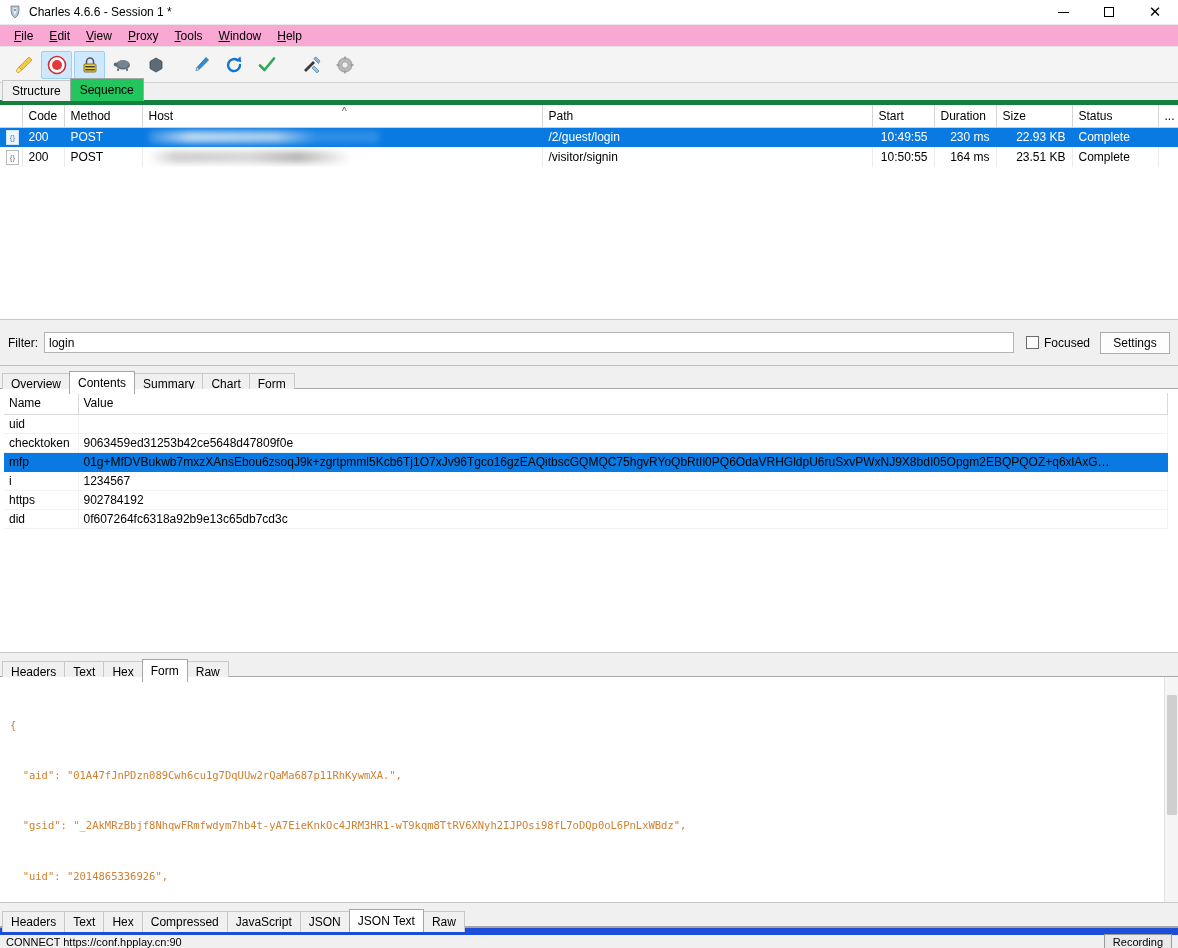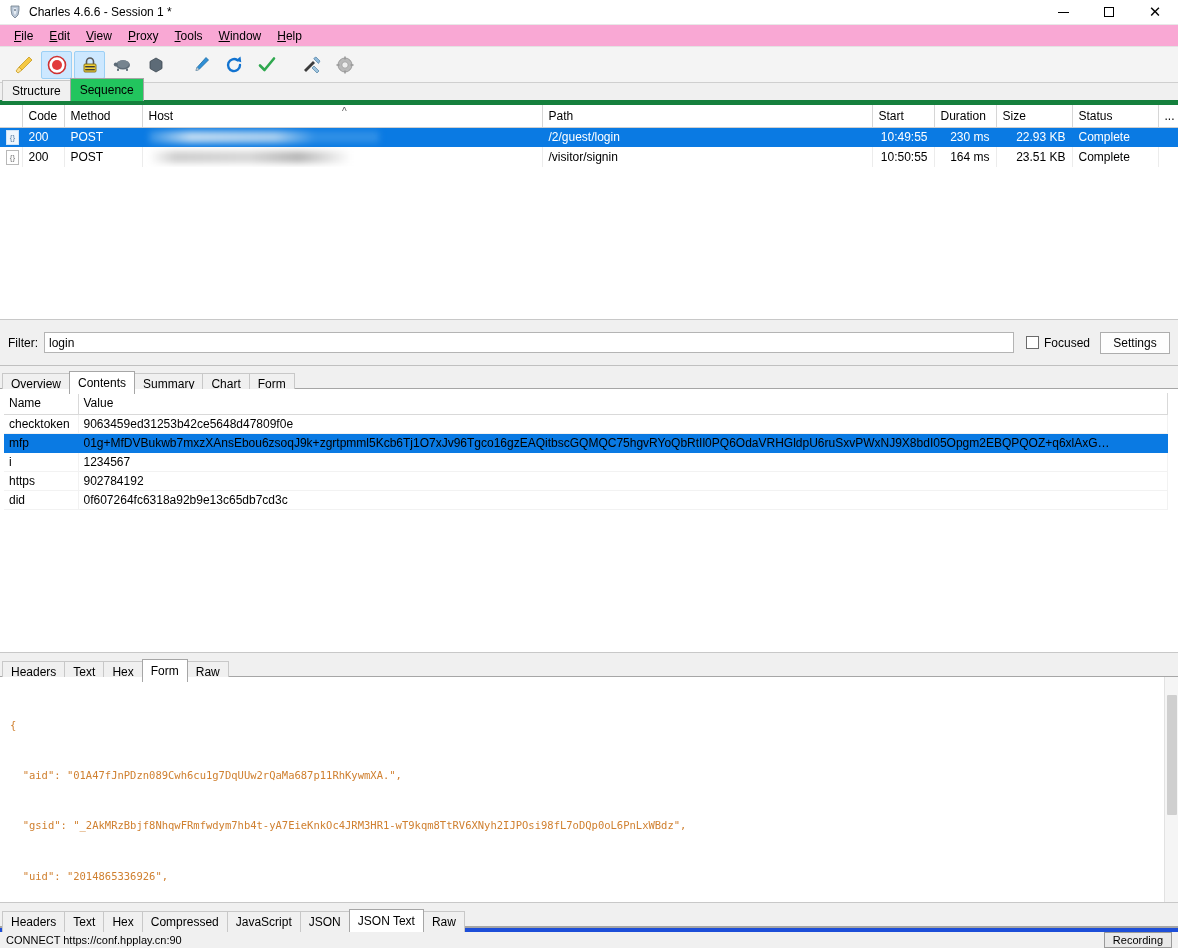--- a/index.html
+++ b/index.html
@@ -330,21 +330,21 @@
     border-bottom: 2px solid #a6a6a6;
   }
 
   
   .statusbar {
     height: 16px; min-height: 20px;
     background: #f0f0f0;
     display: flex; align-items: center;
     padding: 0 2px 0 6px;
     font-size: 11px;
-    border-top: 4px solid #1d4ed8;
+    border-top: 7px solid #1d4ed8;
   }
   .statusbar .st-text { flex: 1; white-space: nowrap; }
   .statusbar .st-rec {
     border: 1px solid #9a9a9a;
     background: #e9e9e9;
     padding: 1px 8px;
     font-size: 11px;
     margin-right: 4px;
   }
 </style>
@@ -555,20 +555,24 @@
             <col>
           </colgroup>
         <thead>
           <tr>
             <th>Name</th>
             <th>Value</th>
           </tr>
         </thead>
         <tbody>
           <tr>
+            <td>uid</td>
+            <td></td>
+          </tr>
+          <tr>
             <td>checktoken</td>
             <td>9063459ed31253b42ce5648d47809f0e</td>
           </tr>
           <tr class="sel">
             <td>mfp</td>
             <td>01g+MfDVBukwb7mxzXAnsEbou6zsoqJ9k+zgrtpmml5Kcb6Tj1O7xJv96Tgco16gzEAQitbscGQMQC75hgvRYoQbRtIl0PQ6OdaVRHGldpU6ruSxvPWxNJ9X8bdI05Opgm2EBQPQOZ+q6xlAxG…</td>
           </tr>
           <tr>
             <td>i</td>
             <td>1234567</td>

